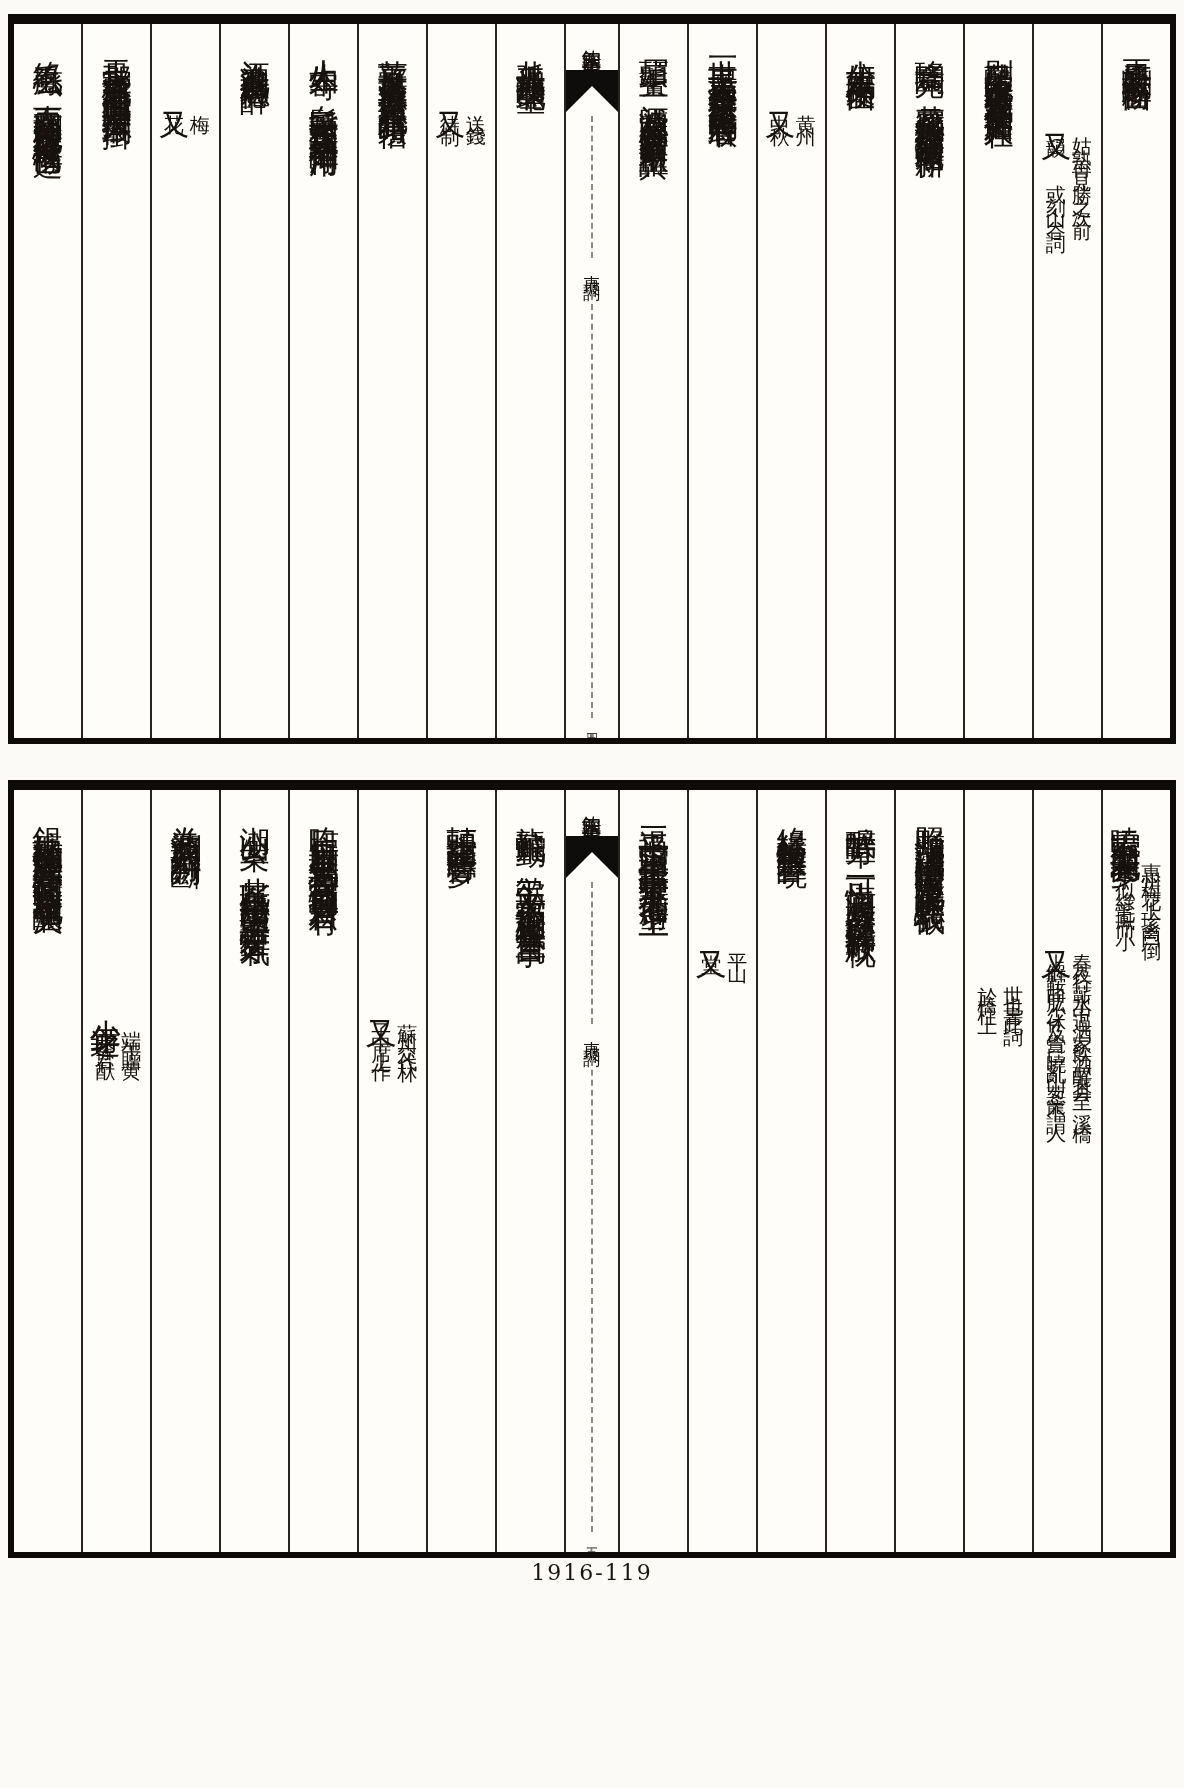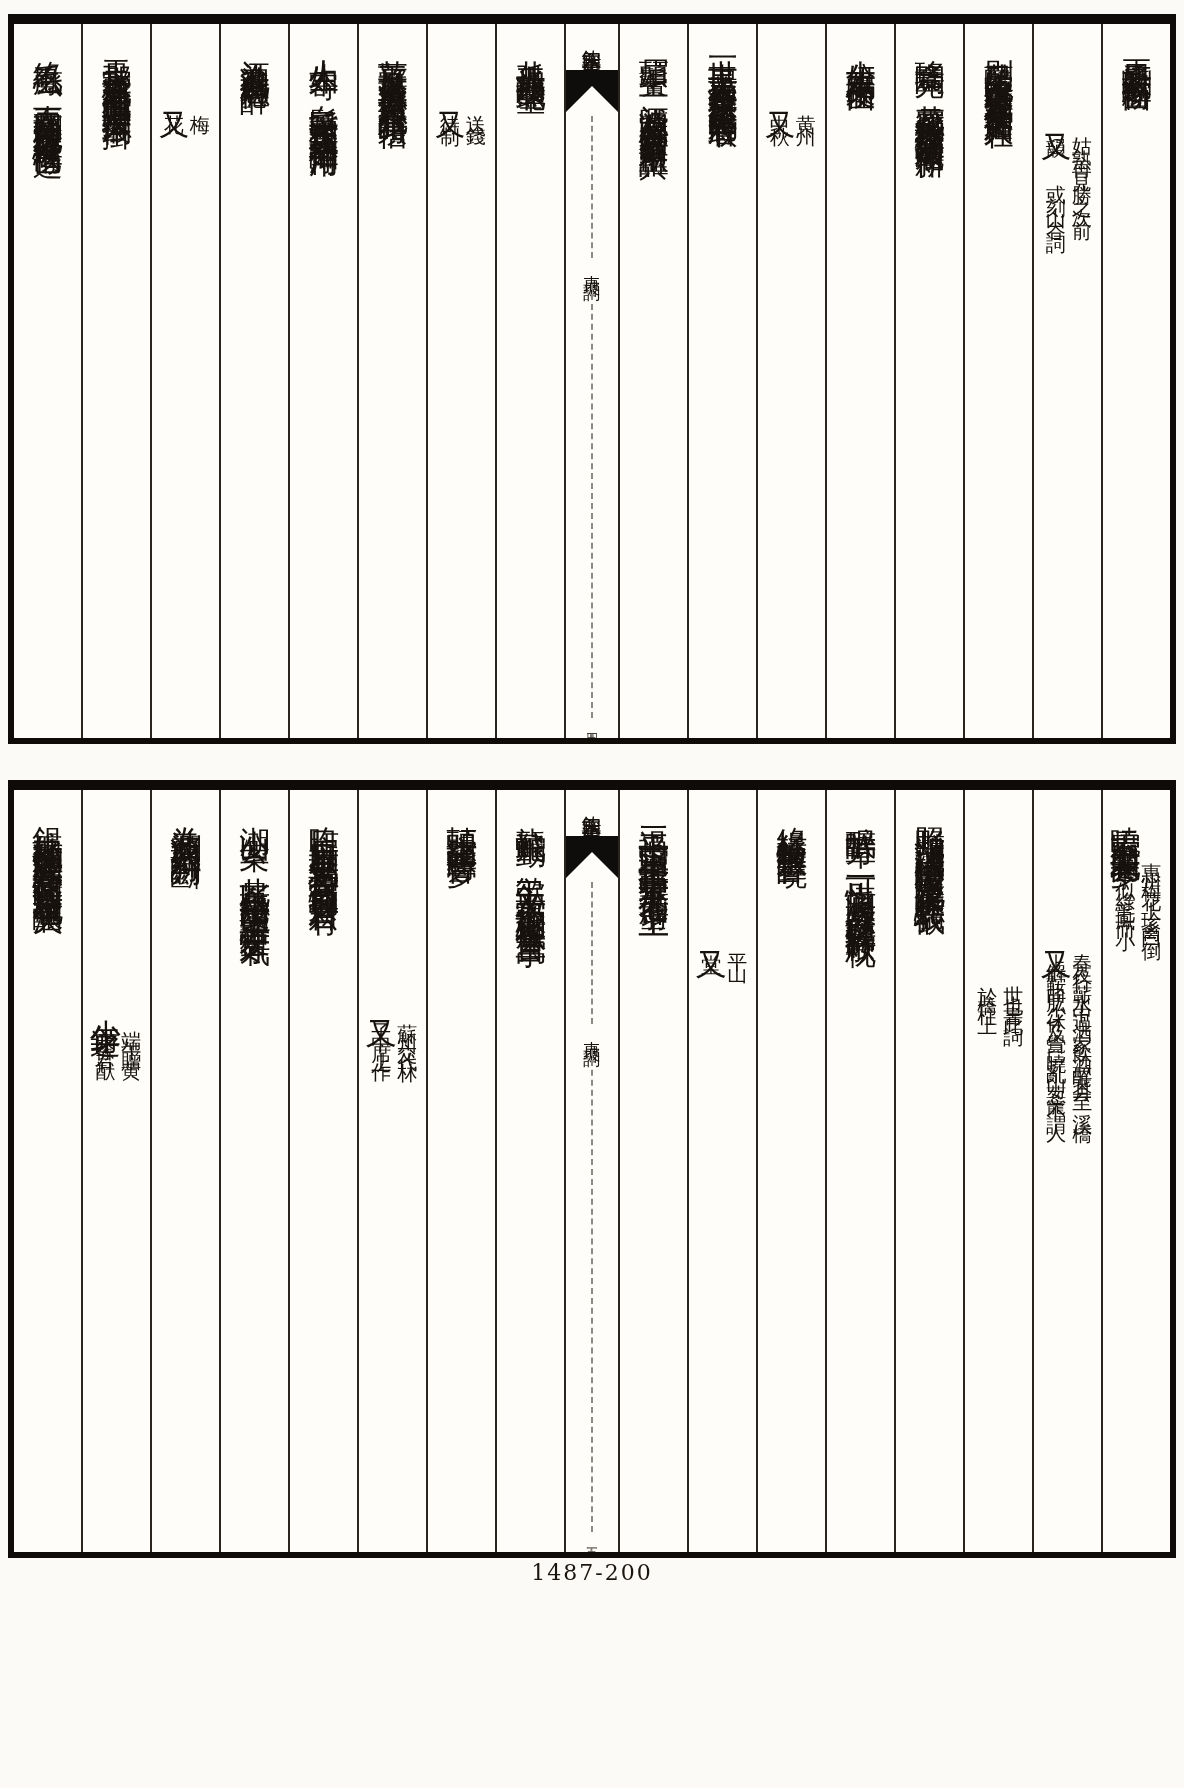--- a/index.html
+++ b/index.html
@@ -189,13 +189,13 @@
     <span class="vtext">卷波瀾與把新詩判斷</span>
   </div>
   <div class="col pad-xxl">
     <span class="vtext"><span>少年遊</span><span class="note"><span>端午贈黄</span><span>守徐君猷</span></span></span>
   </div>
   <div class="col">
     <span class="vtext">銀塘朱檻麴塵波圓綠卷新荷蘭條薦浴菖花釀酒天</span>
   </div>
 </div>
 
-<div class="footer">1487-200</div>
+<div class="footer">1916-119</div>
 
 </body></html>

